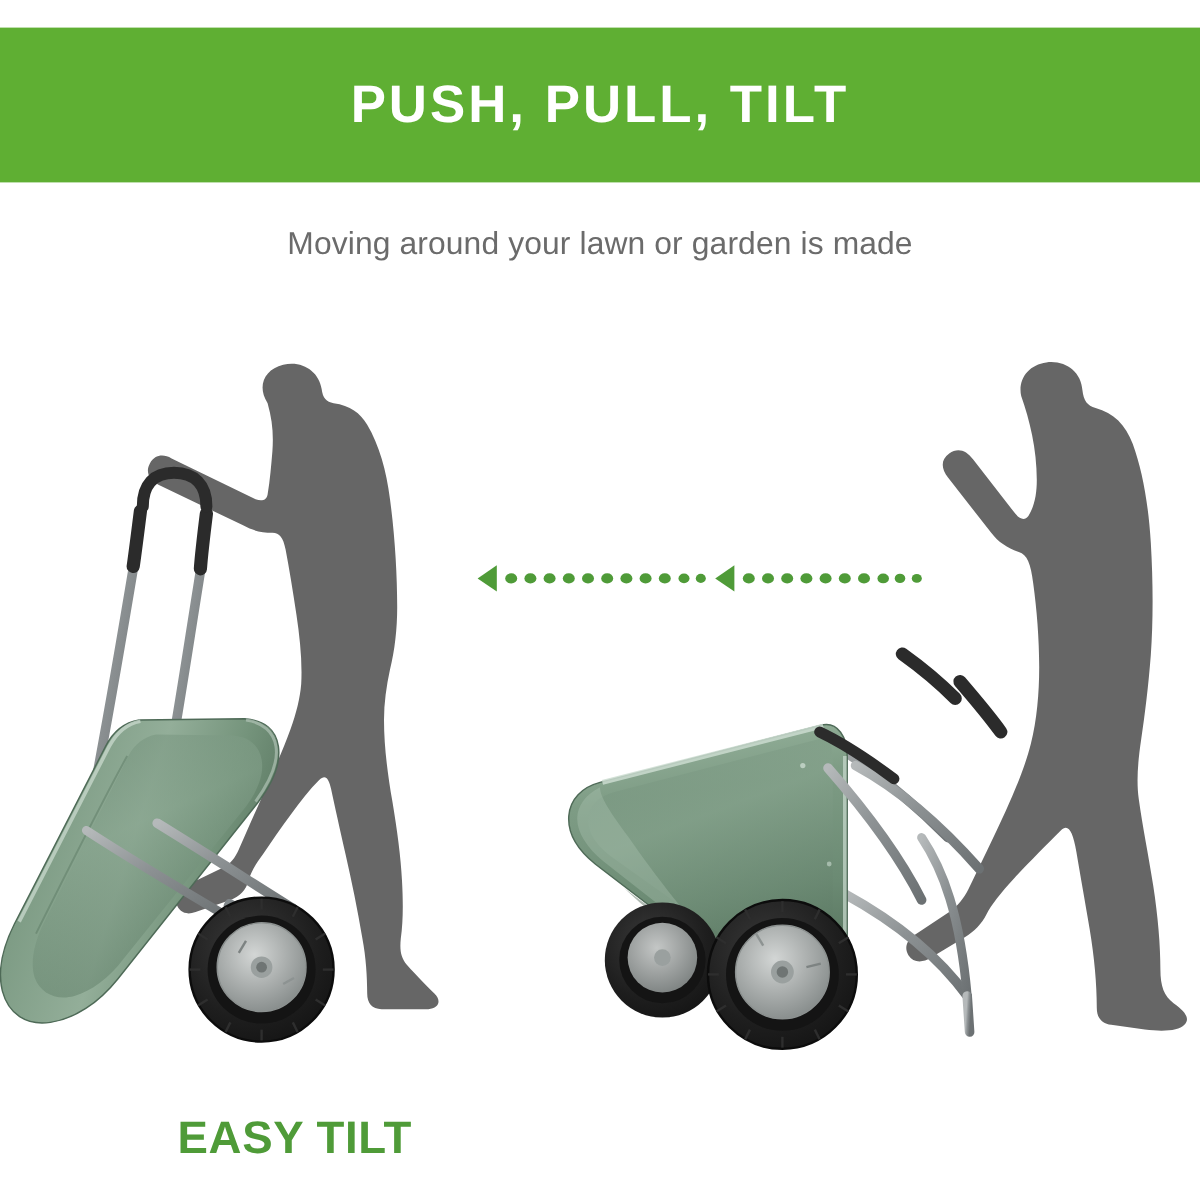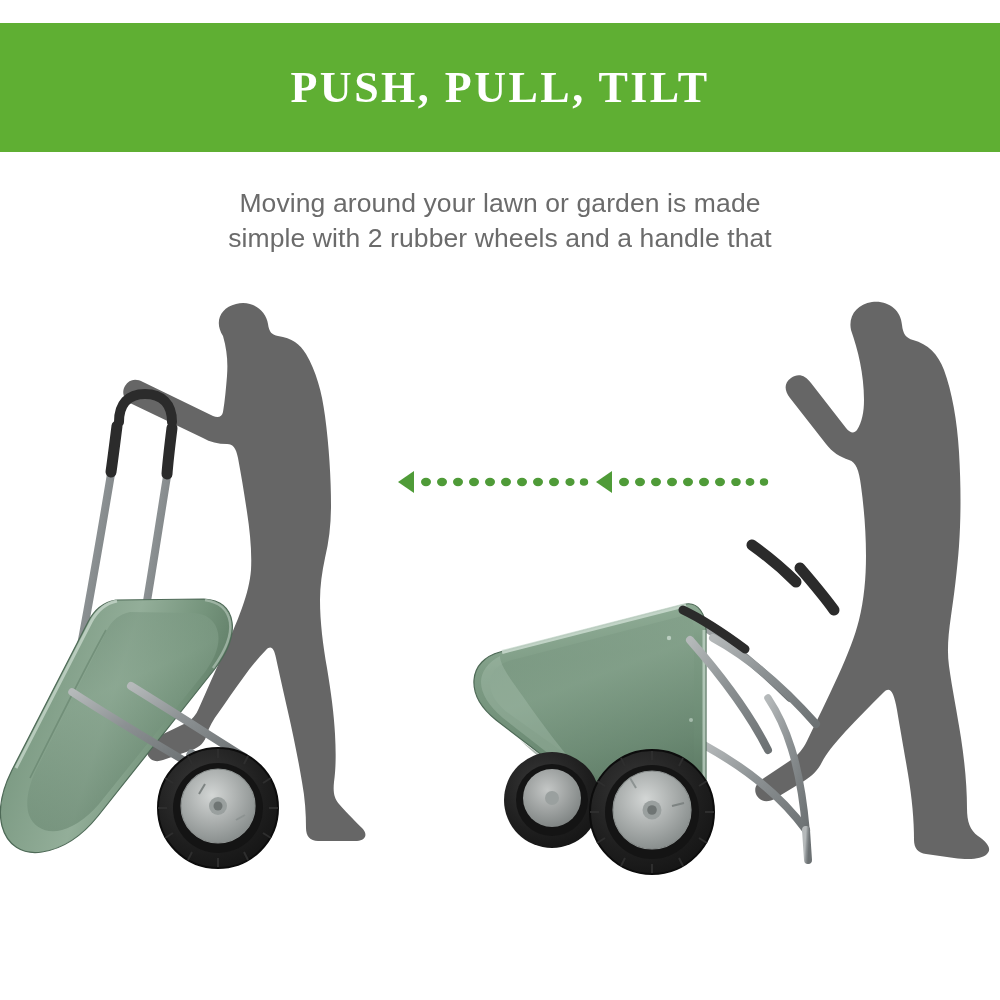--- a/index.html
+++ b/index.html
@@ -16,21 +16,21 @@
   .banner{
     position:absolute;left:0;top:23px;width:1000px;height:129px;
     background:#5FAF33;
     display:flex;align-items:center;justify-content:center;
   }
   .banner-title{
     color:#ffffff;
     font-size:44px;
     font-weight:700;
     letter-spacing:2.5px;
-    font-family:Liberation Serif, serif;
+    font-family:Liberation Sans, sans-serif;
     text-align:center;
     line-height:1;
   }
 
   
   .subtitle{
     position:absolute;left:0;top:186px;width:1000px;
     text-align:center;
     color:#6b6b6b;
     font-size:26.5px;
@@ -62,21 +62,20 @@
 <body>
 
 <div class="page">
 
   <div class="banner">
     <div class="banner-title">PUSH, PULL, TILT</div>
   </div>
 
   <div class="subtitle">
     <span class="ln">Moving around your lawn or garden is made</span>
-    <span class="ln">simple with 2 rubber wheels and a handle that</span>
   </div>
 
   <div class="scene">
     <svg class="art" width="1000" height="600" viewBox="0 0 1000 600" xmlns="http://www.w3.org/2000/svg">
       <defs>
         <linearGradient id="tubGradL" x1="0" y1="0" x2="1" y2="0.35">
           <stop offset="0%" stop-color="#5E7C66"></stop>
           <stop offset="25%" stop-color="#7E9C85"></stop>
           <stop offset="55%" stop-color="#93AE99"></stop>
           <stop offset="80%" stop-color="#75947C"></stop>
@@ -392,14 +391,15 @@
               <path d="M597,543 l8,-5"></path>
             <path d="M590,512 l9,0"></path>
               <path d="M597,481 l8,5"></path>
               <path d="M621,458 l4,8"></path>
           </g>
         </g>
       </g>
     </svg>
   </div>
 
+  <div class="caption left">EASY TILT</div>
 
 </div>
 
 </body></html>

